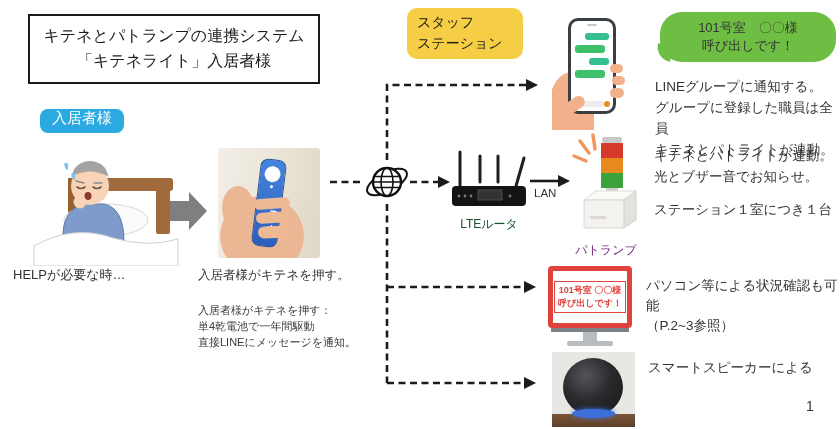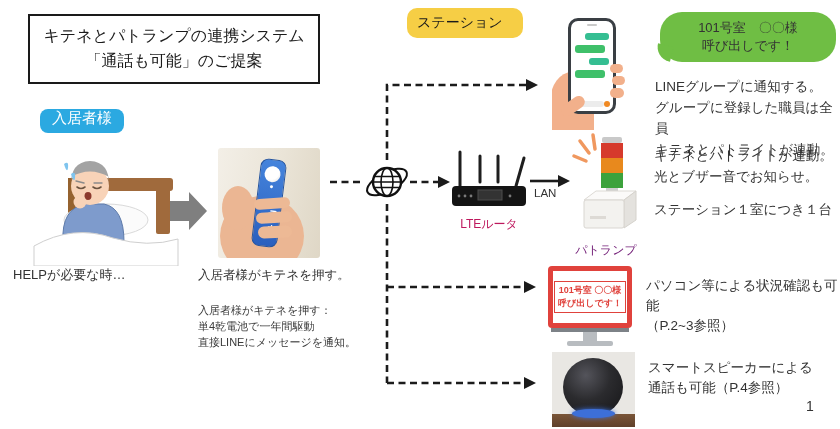--- a/index.html
+++ b/index.html
@@ -57,21 +57,21 @@
 
   
   .note { font-size:13.5px; line-height:21px; color:#333; }
   .line-note { left:655px; top:76px; }
   .patlite-note { left:654px; top:145px; }
   .station-note { left:654px; top:199px; }
   .pc-note { left:646px; top:276px; line-height:20px; }
   .speaker-note { left:648px; top:358px; line-height:20px; }
 
   
-  .router-label { left:450px; top:216px; width:78px; text-align:center; font-size:12px; color:#be185d; }
+  .router-label { left:450px; top:216px; width:78px; text-align:center; font-size:12px; color:#14532d; }
   .lan-label { left:534px; top:187px; font-size:11.5px; color:#333; }
   .patlamp-label { left:564px; top:242px; width:84px; text-align:center; font-size:12px; color:#701a75; }
 
   
   .monitor { left:548px; top:266px; width:84px; }
   .monitor-screen { height:62px; background:#E0423C; border-radius:4px; padding:5px; }
   .monitor-inner { background:#fff; height:100%; display:flex; align-items:center; justify-content:center; }
   .monitor-alert { border:1.5px solid #E0423C; color:#E0423C; font-size:9px; font-weight:bold;
                    text-align:center; line-height:1.4; padding:2px 3px; white-space:nowrap; }
   .monitor-strip { height:4px; background:#7D8287; width:92%; margin:0 auto; }
@@ -113,21 +113,21 @@
     </g>
     <g>
       <path d="M530 181 H558" stroke="#1b1b1b" stroke-width="2.6" fill="none"></path>
       <polygon points="558,175 570,181 558,187" fill="#1b1b1b"></polygon>
     </g>
     <polygon points="166,201 189,201 189,192 207,211 189,230 189,221 166,221" fill="#7F7F7F"></polygon>
   </svg>
 
   <div class="abs title-box">
     <div>キテネとパトランプの連携システム</div>
-    <div>「通話も可能」のご提案</div>
+    <div>「キテネライト」入居者様</div>
   </div>
 
   <div class="abs tag-resident">入居者様</div>
 
   <svg class="abs" style="left:28px;top:146px;" width="155" height="120" viewBox="0 0 155 120">
     <rect x="40" y="32" width="105" height="13" rx="3" fill="#A06A3C"></rect>
     <rect x="40" y="32" width="10" height="42" fill="#95622F"></rect>
     <rect x="128" y="32" width="14" height="56" rx="2" fill="#A06A3C"></rect>
     <ellipse cx="78" cy="74" rx="42" ry="16" fill="#FBFBFB" stroke="#DADADA"></ellipse>
     <path d="M35,96 Q33,62 58,58 L76,58 Q96,62 96,96 Z" fill="#7E9BCC" stroke="#5E7BAA" stroke-width="1"></path>
@@ -169,20 +169,21 @@
   </div>
 
   <svg class="abs" style="left:364px;top:159px;" width="46" height="46" viewBox="0 0 46 46">
     <ellipse cx="23" cy="23" rx="22" ry="9.5" fill="none" stroke="#111" stroke-width="2" transform="rotate(-28 23 23)"></ellipse>
     <circle cx="23" cy="23" r="14" fill="#fff" stroke="#111" stroke-width="2.4"></circle>
     <ellipse cx="23" cy="23" rx="6" ry="14" fill="none" stroke="#111" stroke-width="1.6"></ellipse>
     <path d="M10.5 17.5 H35.5 M9 23 H37 M10.5 28.5 H35.5" stroke="#111" stroke-width="1.6" fill="none"></path>
   </svg>
 
   <div class="abs tag-staff">
+    <div>スタッフ</div>
     <div>ステーション</div>
   </div>
 
   <div class="abs phone-illo">
     <svg width="80" height="116" viewBox="0 0 80 116" style="position:absolute;left:0;top:0;">
       <ellipse cx="20" cy="88" rx="22" ry="30" fill="#F2B08B"></ellipse>
       <rect x="0" y="96" width="42" height="20" fill="#F2B08B"></rect>
     </svg>
     <div class="phone">
       <div class="p-cam"></div>
@@ -272,18 +273,17 @@
   </div>
 
   <div class="abs speaker">
     <div class="spk-table"></div>
     <div class="spk-ball"></div>
     <div class="spk-ring"></div>
   </div>
 
   <div class="abs note speaker-note">
     <div>スマートスピーカーによる</div>
-    <div>通話も可能（P.4参照）</div>
   </div>
 
   <div class="abs page-num">1</div>
 
 </div>
 
 </body></html>

